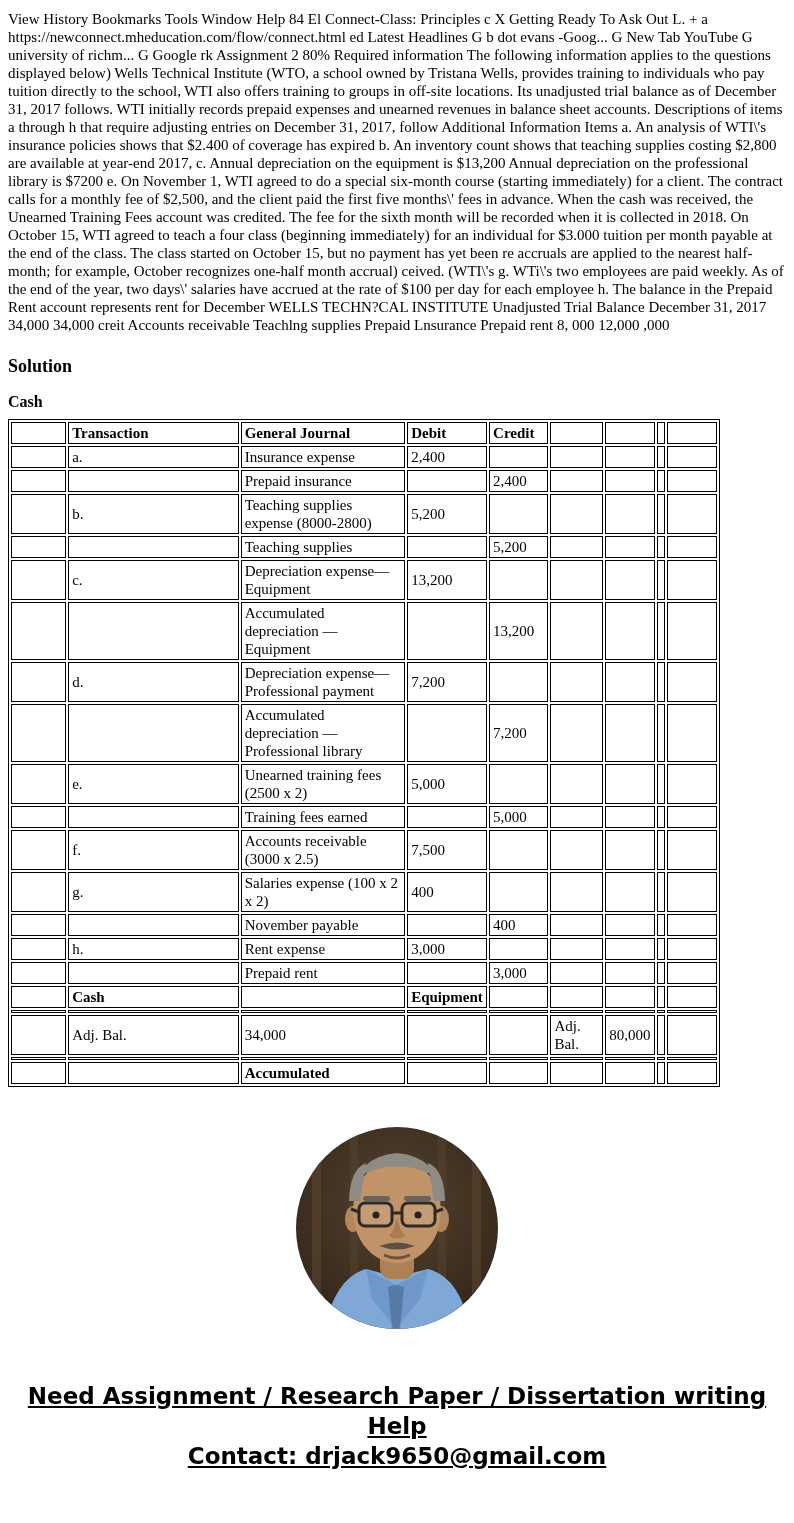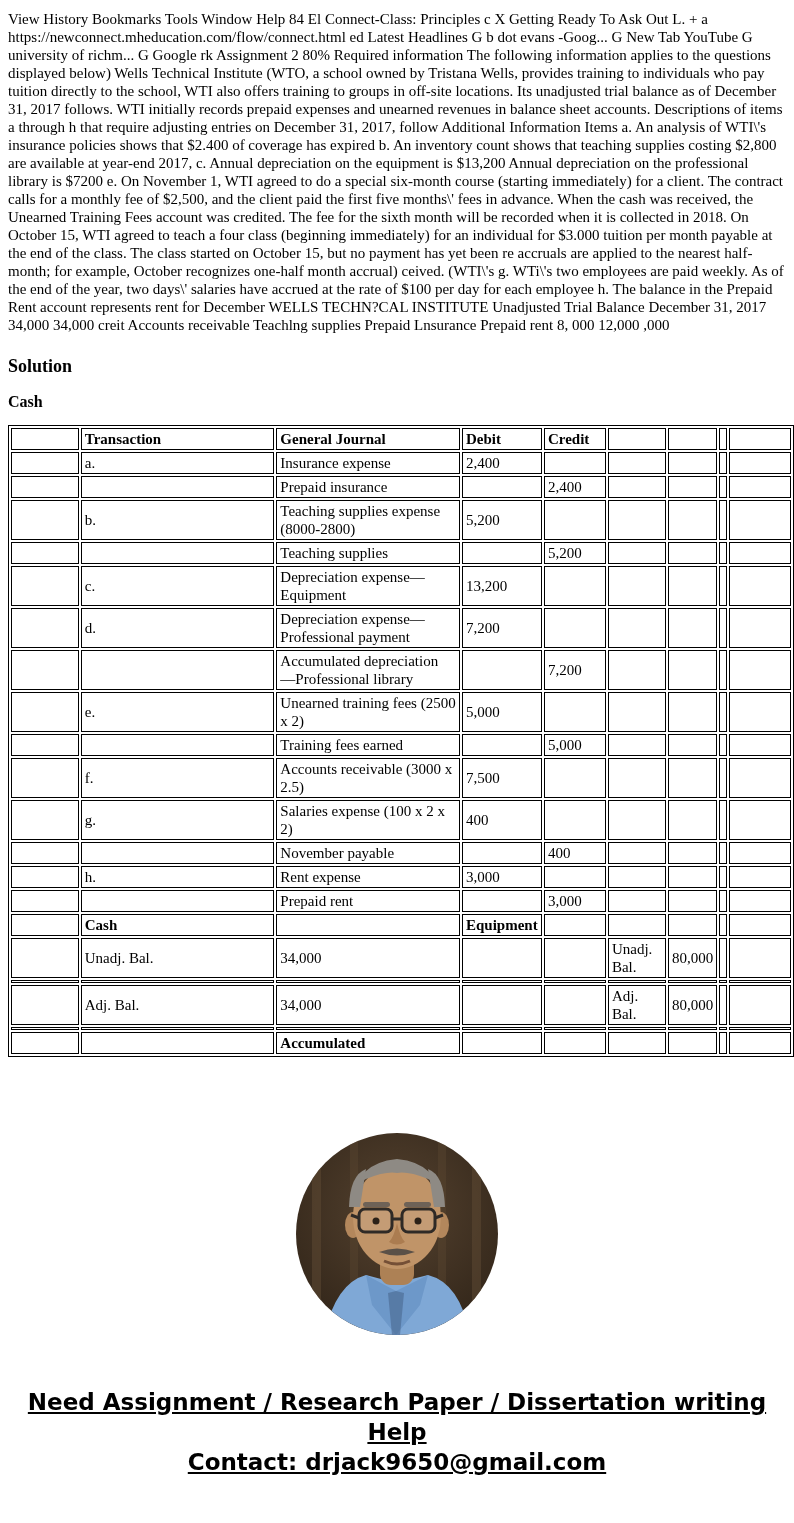--- a/index.html
+++ b/index.html
@@ -21,22 +21,22 @@
     margin: 22px 8px 0 8px;
     font-size: 18px;
     font-weight: bold;
   }
   .h-cash {
     margin: 16px 8px 0 8px;
     font-size: 16px;
     font-weight: bold;
   }
   .table-clip {
-    margin: 14px 0 0 8px;
-    width: 786px;
+    margin: 8px 0 0 8px;
+    width: 712px;
     height: 684px;
     overflow: hidden;
   }
   table.journal {
     border-collapse: separate;
     border-spacing: 2px;
     table-layout: fixed;
     border: 1px solid #000;
   }
   table.journal td {
@@ -153,20 +153,31 @@
           <td>Depreciation expense—Equipment</td>
           <td>13,200</td>
           <td></td>
           <td></td>
           <td></td>
           <td></td>
           <td></td>
         </tr>
         <tr>
           <td></td>
+          <td></td>
+          <td>Accumulated depreciation —Equipment</td>
+          <td></td>
+          <td>13,200</td>
+          <td></td>
+          <td></td>
+          <td></td>
+          <td></td>
+        </tr>
+        <tr>
+          <td></td>
           <td>d.</td>
           <td>Depreciation expense—Professional payment</td>
           <td>7,200</td>
           <td></td>
           <td></td>
           <td></td>
           <td></td>
           <td></td>
         </tr>
         <tr>
@@ -258,31 +269,20 @@
           <td></td>
         </tr>
         <tr>
           <td></td>
           <td class="b">Cash</td>
           <td></td>
           <td class="b">Equipment</td>
           <td></td>
           <td></td>
           <td></td>
-          <td></td>
-          <td></td>
-        </tr>
-        <tr>
-          <td></td>
-          <td>Unadj. Bal.</td>
-          <td>34,000</td>
-          <td></td>
-          <td></td>
-          <td>Unadj. Bal.</td>
-          <td>80,000</td>
           <td></td>
           <td></td>
         </tr>
         <tr class="spacer-row">
           <td></td>
           <td></td>
           <td></td>
           <td></td>
           <td></td>
           <td></td>

